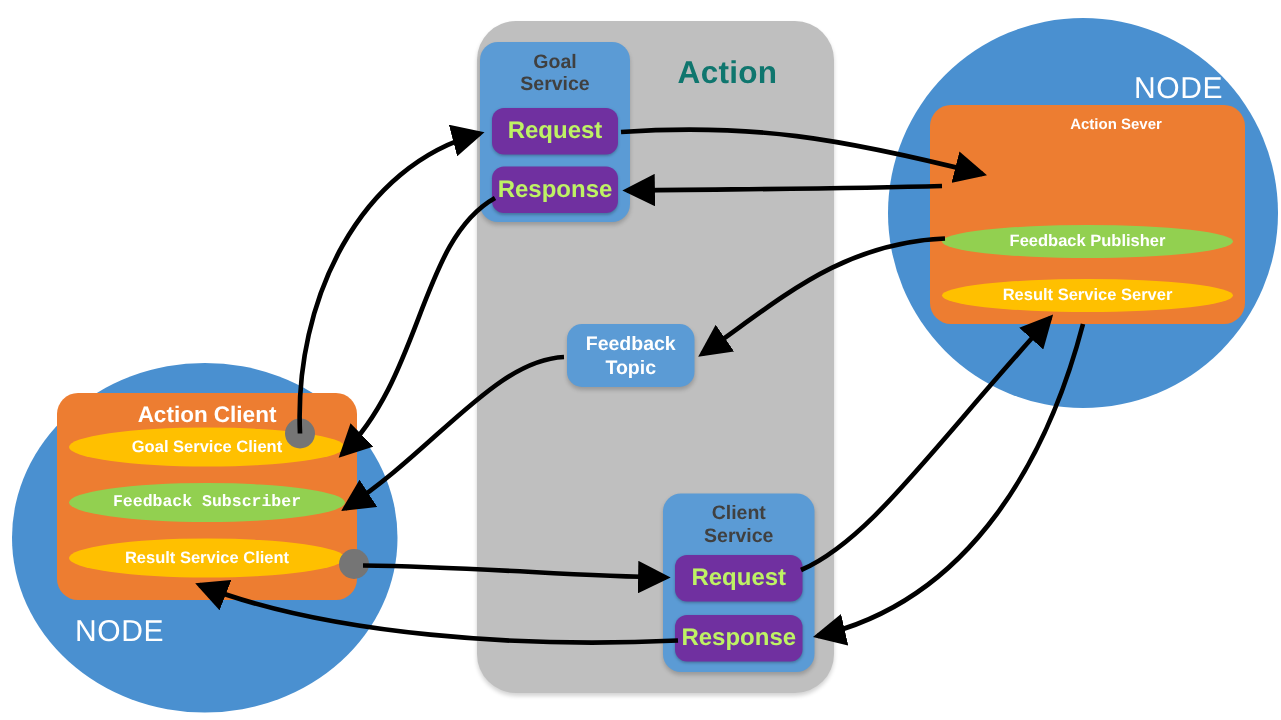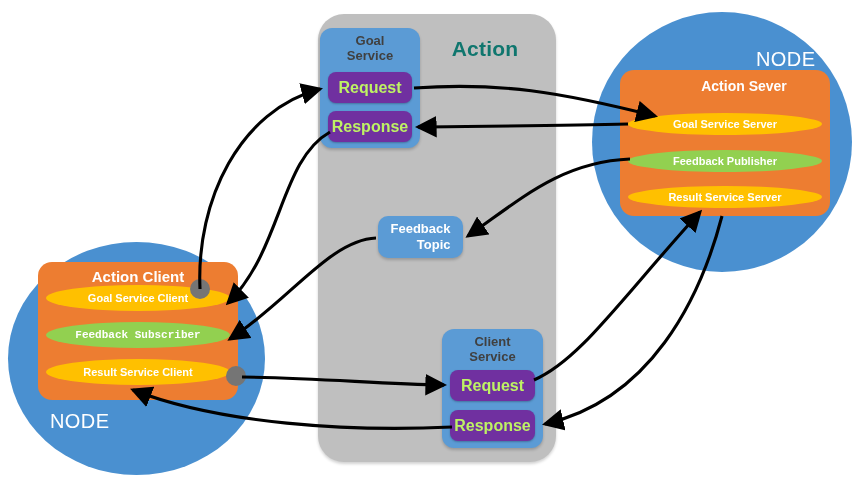--- a/index.html
+++ b/index.html
@@ -56,21 +56,21 @@
     display:flex;align-items:center;justify-content:center;
     box-shadow:0 1px 2px rgba(0,0,0,.25);
   }
 
   
   .topic-box{
     position:absolute;
     background:#5B9BD5;
     border-radius:10px;
     color:#ffffff;font-weight:bold;font-size:13px;
-    line-height:16px;text-align:right;
+    line-height:16px;text-align:center;
     display:flex;align-items:center;justify-content:center;
     box-shadow:0 2px 3px rgba(0,0,0,.20);
   }
 
   
   .node-circle{
     position:absolute;
     background:#4A90D0;
     border-radius:50%;
   }
@@ -133,26 +133,23 @@
       <span>Result Service Client</span>
     </div>
 
     <div class="dot" style="left:190px;top:279px;width:20px;height:20px;"></div>
     <div class="dot" style="left:226px;top:366px;width:20px;height:20px;"></div>
 
     <div class="node-circle" style="left:592px;top:12px;width:260px;height:260px;"></div>
     <div class="node-label" style="left:756px;top:48px;">NODE</div>
 
     <div class="action-box" style="left:620px;top:70px;width:210px;height:146px;">
-      <div class="action-box-title" style="font-size:14px;top:8px;padding-left:38px;">Action Sever</div>
-    </div>
-
-    <div class="pill yellow" style="left:628px;top:113px;width:194px;height:22px;">
-      <span>Goal Service Server</span>
-    </div>
+      <div class="action-box-title" style="font-size:10px;top:8px;padding-left:38px;">Action Sever</div>
+    </div>
+
     <div class="pill green" style="left:628px;top:150px;width:194px;height:22px;">
       <span>Feedback Publisher</span>
     </div>
     <div class="pill yellow" style="left:628px;top:186px;width:194px;height:22px;">
       <span>Result Service Server</span>
     </div>
   </div>
 
   <div class="layer" id="panel-child-layer">
 

